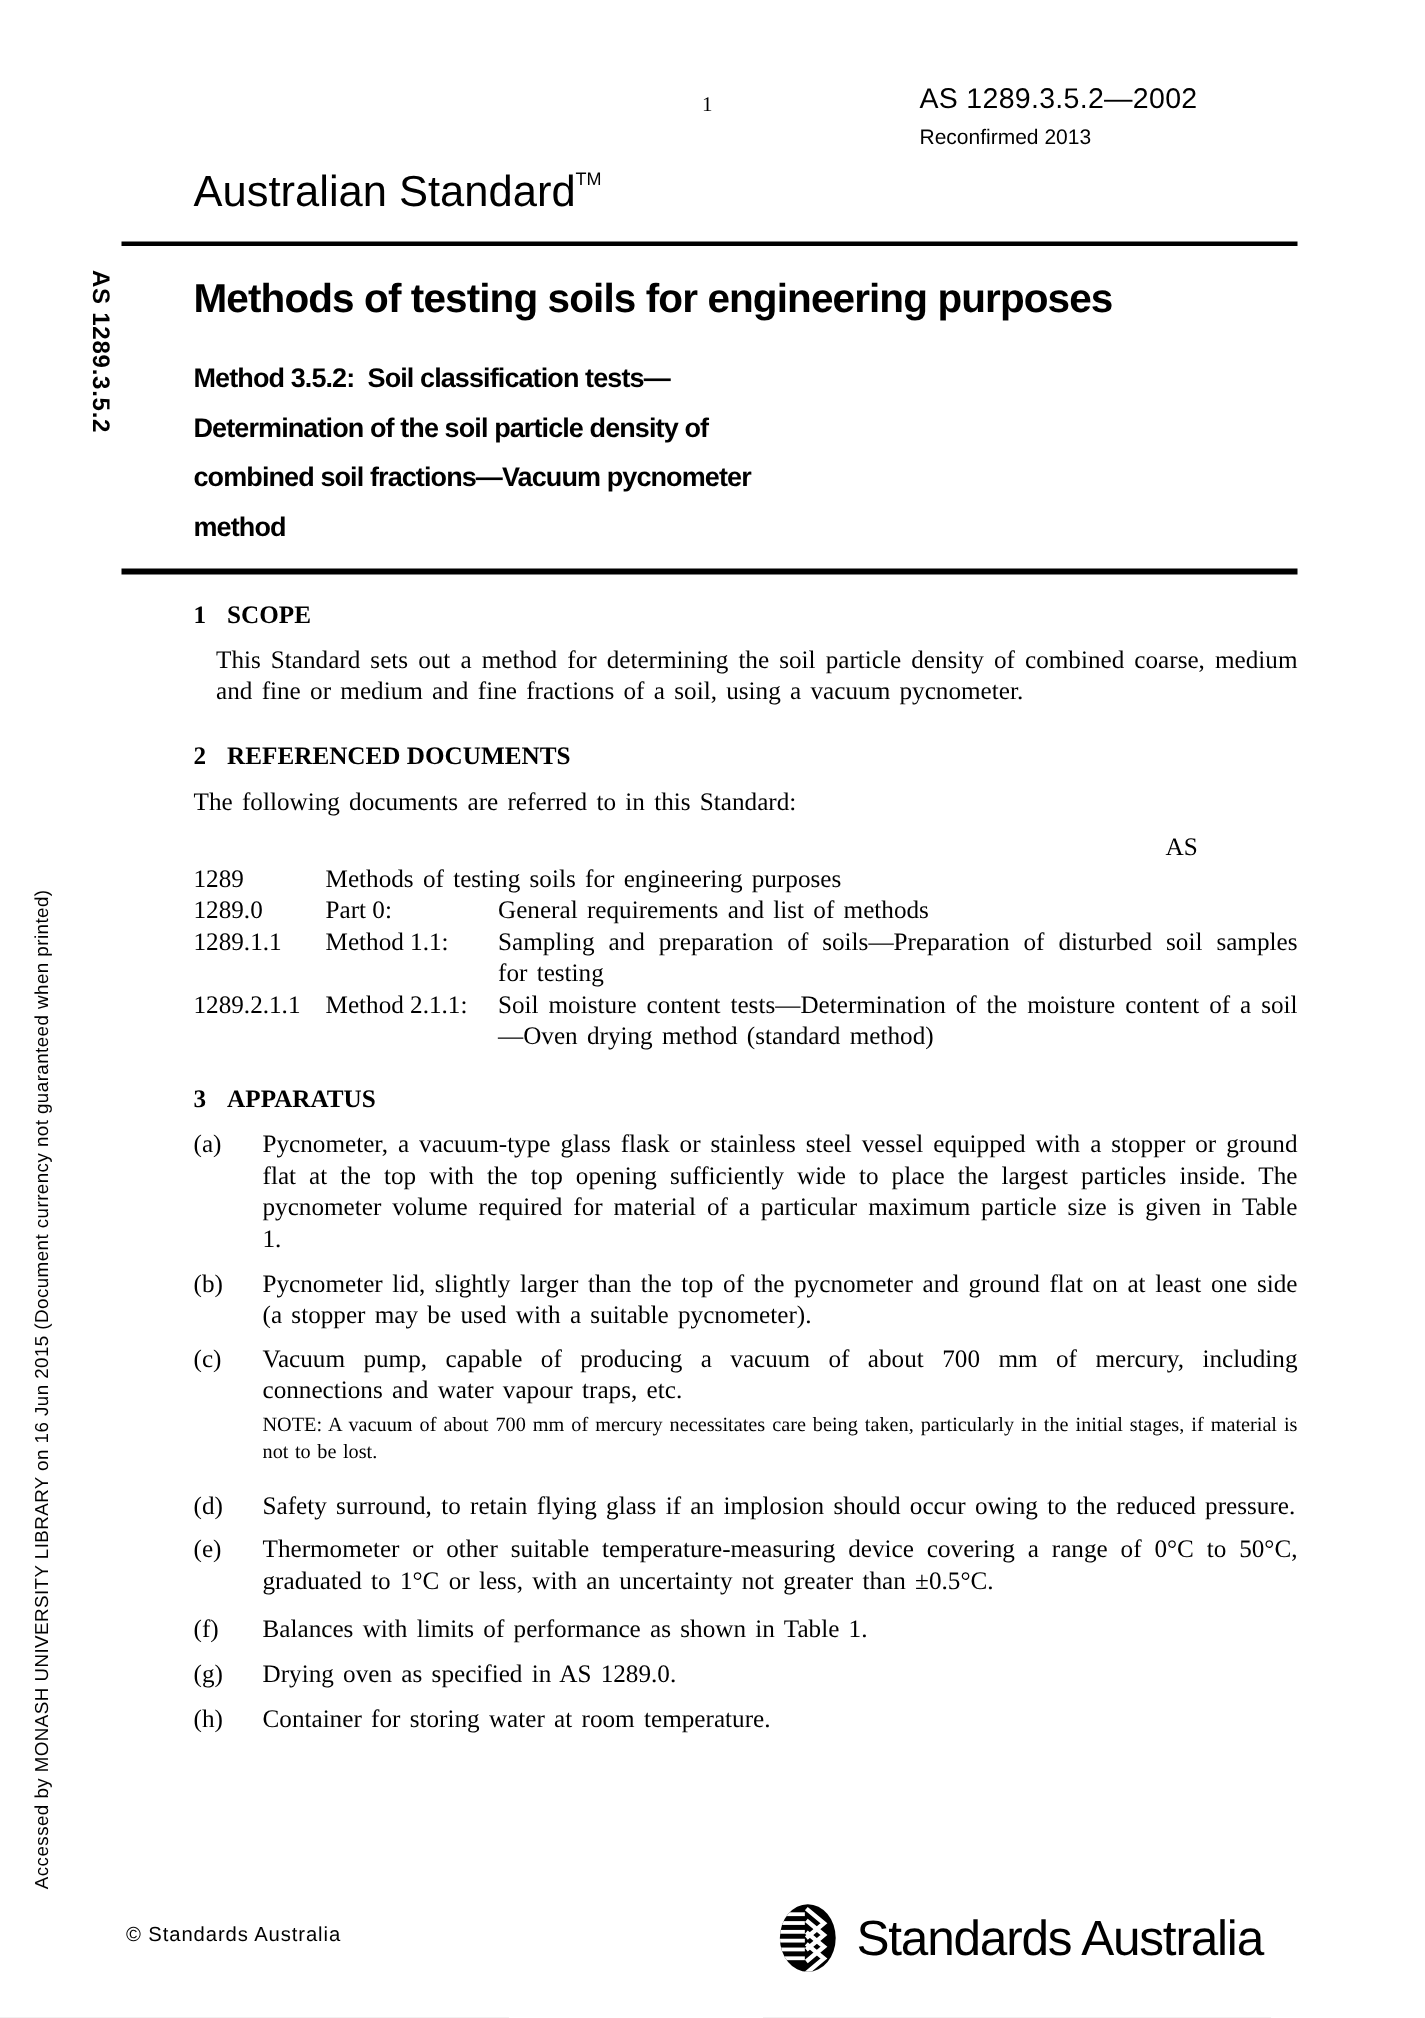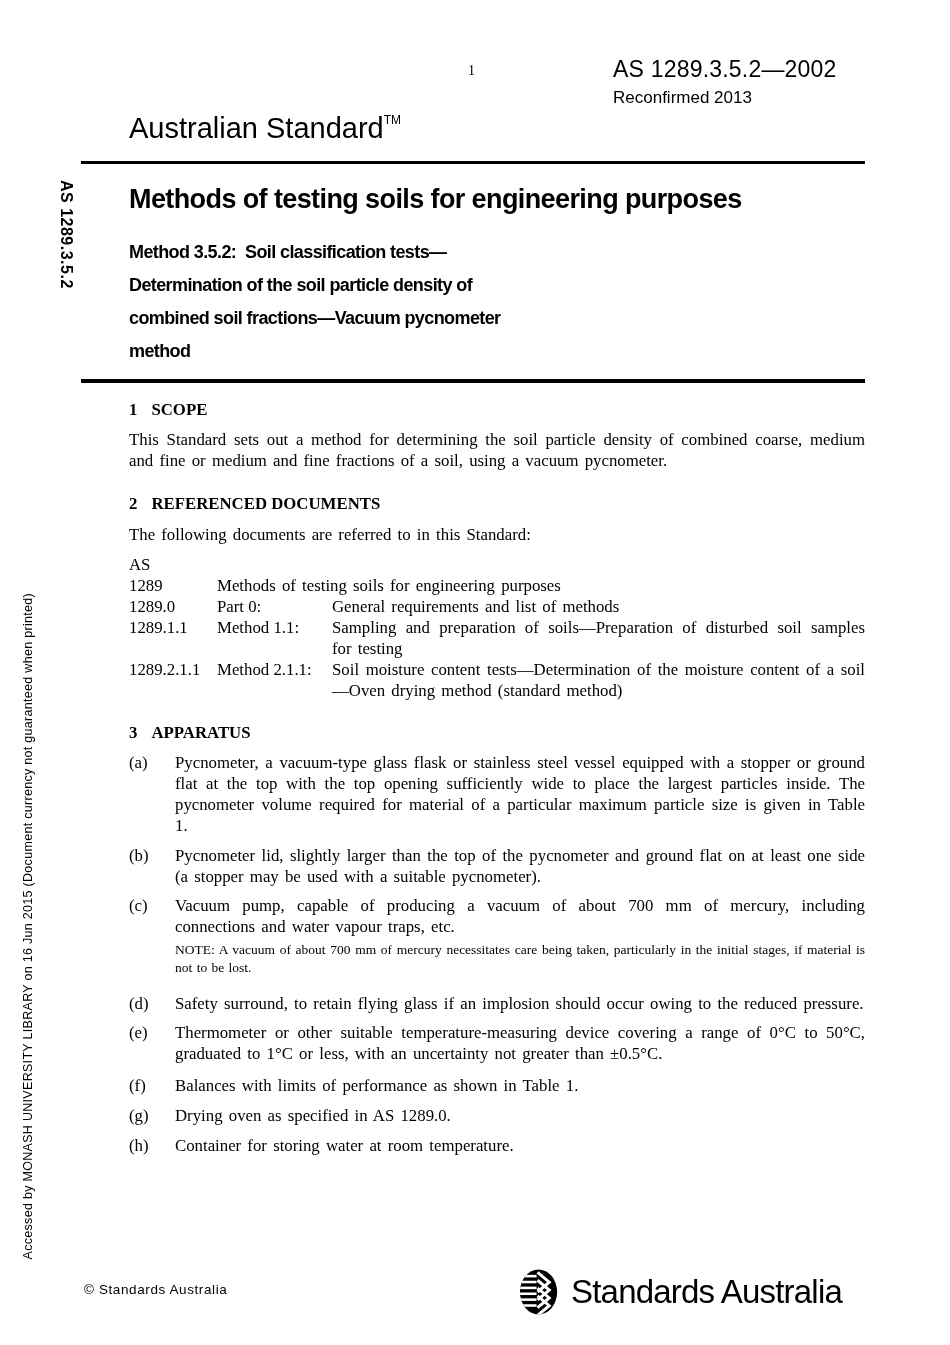--- a/index.html
+++ b/index.html
@@ -30,22 +30,22 @@
   }
   
   .page-number{
     position:absolute;left:468px;top:63px;
     font-size:14px;
   }
   .doc-id-block{
     position:absolute;left:613px;top:56px;
     font-family:"Liberation Sans", sans-serif;
   }
-  .doc-id{font-size:23px;letter-spacing:0.2px;}
-  .reconfirmed{font-size:17px;margin-top:5px;}
+  .doc-id{font-size:19px;letter-spacing:0.2px;}
+  .reconfirmed{font-size:14px;margin-top:5px;}
   .brand{
     position:absolute;left:129px;top:112px;
     font-family:"Liberation Sans", sans-serif;
     font-size:29px;font-weight:400;
   }
   .brand sup{font-size:12px;vertical-align:14px;letter-spacing:0;}
   .rule{position:absolute;left:81px;width:784px;background:#000;}
   .rule-top{top:161px;height:3px;}
   .rule-mid{top:379px;height:4px;}
   
@@ -63,26 +63,26 @@
     white-space:pre-line;
   }
   
   .content{
     position:absolute;left:129px;top:399px;width:736px;
     font-size:16.8px;line-height:21px;
   }
   .section-h{margin:0;font-size:16.8px;font-weight:700;}
   .sec-num{display:inline-block;}
   .sec-title{display:inline-block;margin-left:14px;}
-  .body-p{margin:9px 0 0 0;text-align:justify;word-spacing:2px;}
+  .body-p{margin:9px 0 0 15px;text-align:justify;word-spacing:2px;}
   .intro-p{margin:10px 0 0 0;}
   .mt22{margin-top:22px;} .mt21{margin-top:21px;}
   
   .ref-table{margin-top:9px;}
-  .ref-row{display:flex;}
+  .ref-row{display:flex;justify-content:flex-end;}
   .ref-code{width:88px;flex:none;}
   .ref-label{width:115px;flex:none;}
   .ref-desc{flex:1;text-align:justify;word-spacing:2px;}
   
   .li{display:flex;margin-top:9px;}
   .li-c{margin-top:8px;} .li-d{margin-top:13px;} .li-f{margin-top:11px;}
   .li-label{width:46px;flex:none;}
   .li-text{flex:1;text-align:justify;word-spacing:2px;}
   .note{
     margin:4px 0 16px 46px;

